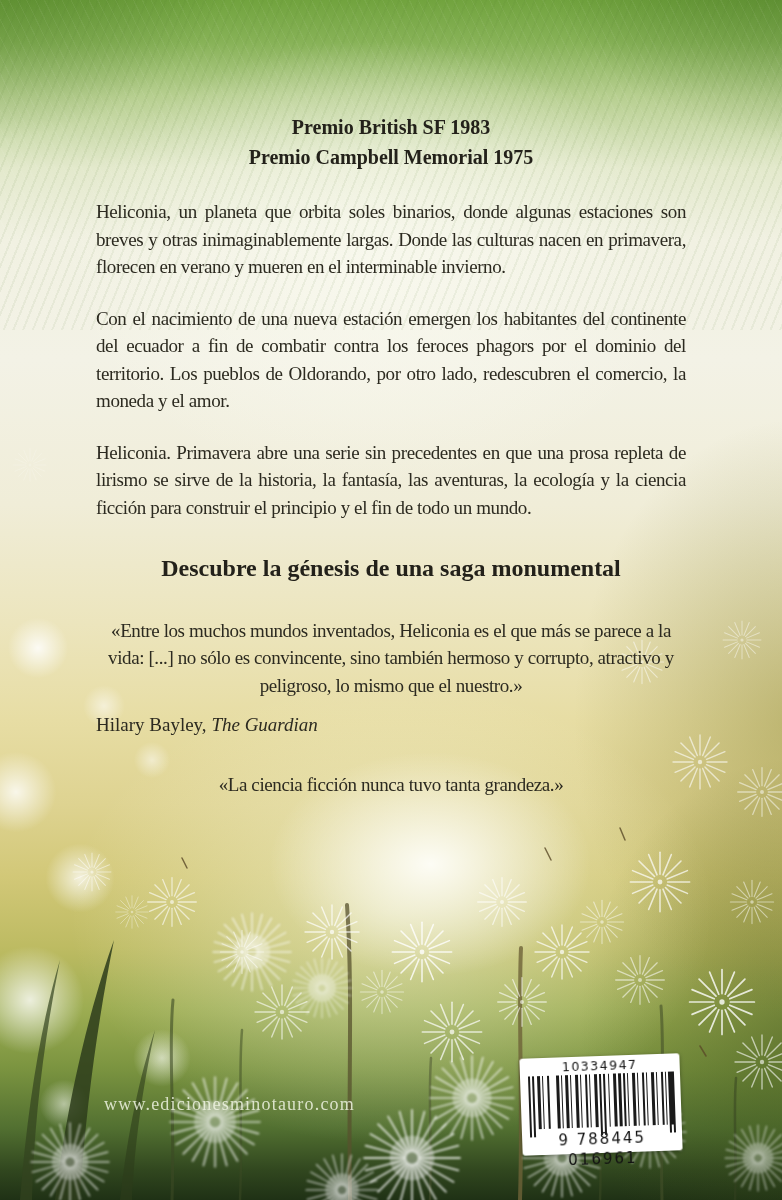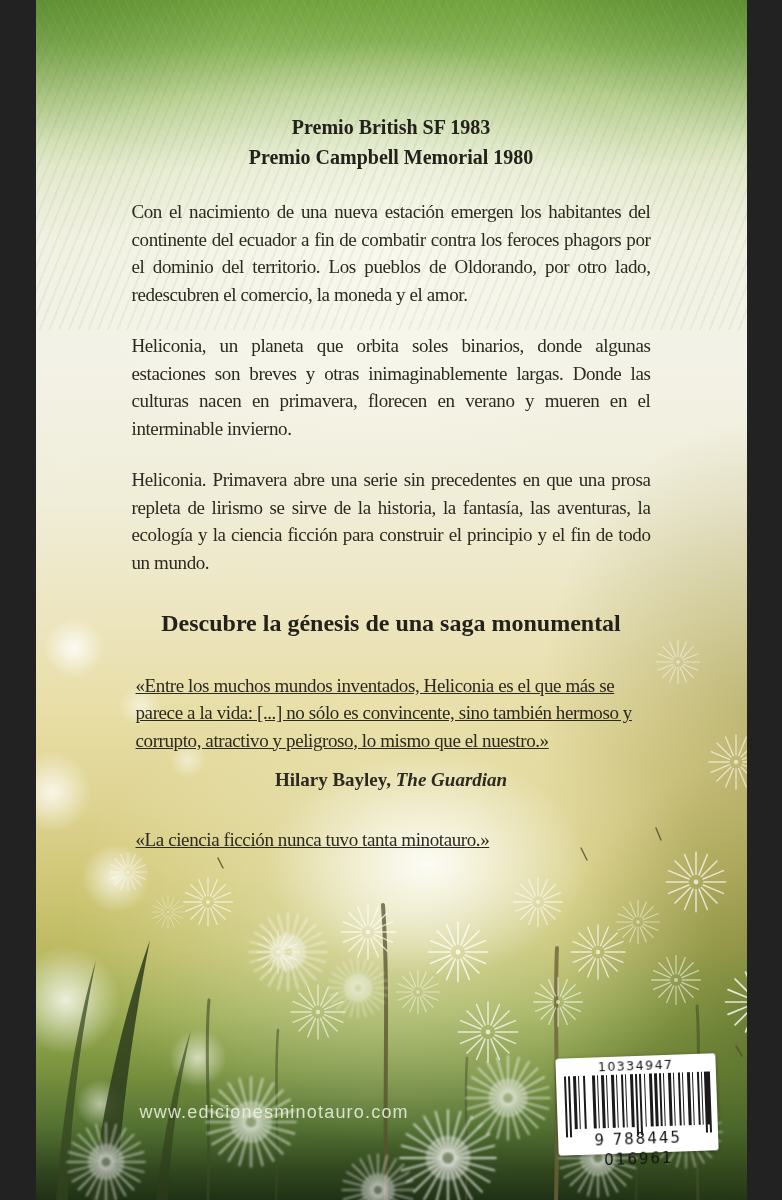--- a/index.html
+++ b/index.html
@@ -1,18 +1,18 @@
 <!DOCTYPE html>
 <html><head>
 <meta charset="utf-8">
 <style>
   html,body{margin:0;padding:0;background:#222;}
   .cover{
     position:relative;
-    width:711px;height:1200px;
+    width:782px;height:1200px;
     margin:0 auto;
     overflow:hidden;
     font-family:"Liberation Serif", serif;
     background-image:
       
       radial-gradient(ellipse 420px 330px at -4% -6%, rgba(64,110,30,.55), rgba(64,110,30,0) 65%),
       radial-gradient(ellipse 430px 330px at 104% -6%, rgba(58,104,28,.5), rgba(58,104,28,0) 65%),
       
       radial-gradient(ellipse 430px 310px at 48% 22%, rgba(250,250,240,.78), rgba(250,250,240,0) 72%),
       
@@ -47,27 +47,27 @@
   .art{position:absolute;left:0;top:0;z-index:2;}
   .content{
     position:absolute;left:96px;right:96px;top:112px;z-index:5;
     color:#2c2a20;font-size:19px;line-height:27.5px;letter-spacing:-0.4px;
   }
   .awards{text-align:center;font-weight:700;font-size:20px;line-height:30px;
     color:#23211a;margin-bottom:26px;letter-spacing:0;}
   .para{text-align:justify;margin:0 0 24px 0;}
   .tagline{text-align:center;font-weight:700;font-size:24px;color:#23211a;
     margin:34px 0 34px 0;letter-spacing:0;}
-  .quote{text-align:left;margin:0 4px 12px 4px;text-decoration:underline;}
-  .attrib{text-align:center;font-weight:700;margin:0 0 32px 0;letter-spacing:0;}
+  .quote{text-align:center;margin:0 4px 12px 4px;}
+  .attrib{text-align:left;font-weight:400;margin:0 0 32px 0;letter-spacing:0;}
   .publisher{position:absolute;left:104px;top:1094px;z-index:6;}
   .logo{font-family:"Liberation Serif", serif;font-size:31px;line-height:32px;
     color:#fbfbf2;letter-spacing:7px;}
-  .website{font-family:Liberation Sans, sans-serif;font-size:18px;
-    color:rgba(238,243,226,.85);letter-spacing:1.2px;margin-top:8px;}
+  .website{font-family:Liberation Serif, serif;font-size:18px;
+    color:rgba(238,243,226,.85);letter-spacing:1.2px;margin-top:0;}
   .barcode{
     position:absolute;left:521px;top:1056px;width:160px;height:97px;z-index:6;
     background:#fff;border-radius:3px;transform:rotate(-2deg);
     box-shadow:0 1px 4px rgba(0,0,0,.35);
     font-family:"DejaVu Sans","Liberation Sans",sans-serif;color:#111;
     padding:2px 5px;box-sizing:border-box;
   }
   .barcode-top{font-size:12.5px;text-align:center;letter-spacing:1.5px;line-height:15px;}
   .bars{
     position:relative;height:53px;margin:1px 3px 0 3px;
@@ -199,33 +199,33 @@
       <line x1="545" y1="848" x2="551" y2="860"></line>
       <line x1="620" y1="828" x2="625" y2="840"></line>
       <line x1="182" y1="858" x2="187" y2="868"></line>
       <line x1="700" y1="1046" x2="706" y2="1056"></line>
     </g>
   </svg>
 
   <div class="content">
     <div class="awards">
       <div>Premio British SF 1983</div>
-      <div>Premio Campbell Memorial 1980</div>
+      <div>Premio Campbell Memorial 1975</div>
     </div>
 
+    <p class="para"><span>Heliconia, un planeta que orbita soles binarios, donde algunas estaciones son breves y otras inimaginablemente largas. Donde las culturas nacen en primavera, florecen en verano y mueren en el interminable invierno.</span></p>
     <p class="para"><span>Con el nacimiento de una nueva estación emergen los habitantes del continente del ecuador a fin de combatir contra los feroces phagors por el dominio del territorio. Los pueblos de Oldorando, por otro lado, redescubren el comercio, la moneda y el amor.</span></p>
-    <p class="para"><span>Heliconia, un planeta que orbita soles binarios, donde algunas estaciones son breves y otras inimaginablemente largas. Donde las culturas nacen en primavera, florecen en verano y mueren en el interminable invierno.</span></p>
     <p class="para"><span style="">Heliconia. Primavera</span><span> abre una serie sin precedentes en que una prosa repleta de lirismo se sirve de la historia, la fantasía, las aventuras, la ecología y la ciencia ficción para construir el principio y el fin de todo un mundo.</span></p>
 
     <div class="tagline">Descubre la génesis de una saga monumental</div>
 
     <div class="quote">«Entre los muchos mundos inventados, Heliconia es el que más se parece a la vida: [...] no sólo es convincente, sino también hermoso y corrupto, atractivo y peligroso, lo mismo que el nuestro.»</div>
     <div class="attrib"><span>Hilary Bayley, </span><span style="font-style: italic;">The Guardian</span></div>
 
-    <div class="quote">«La ciencia ficción nunca tuvo tanta minotauro.»</div>
+    <div class="quote">«La ciencia ficción nunca tuvo tanta grandeza.»</div>
   </div>
 
   <div class="publisher">
     <div class="website">www.edicionesminotauro.com</div>
   </div>
 
   <div class="barcode">
     <div class="barcode-top">10334947</div>
     <div class="bars">
       <span class="guard g1"></span>

